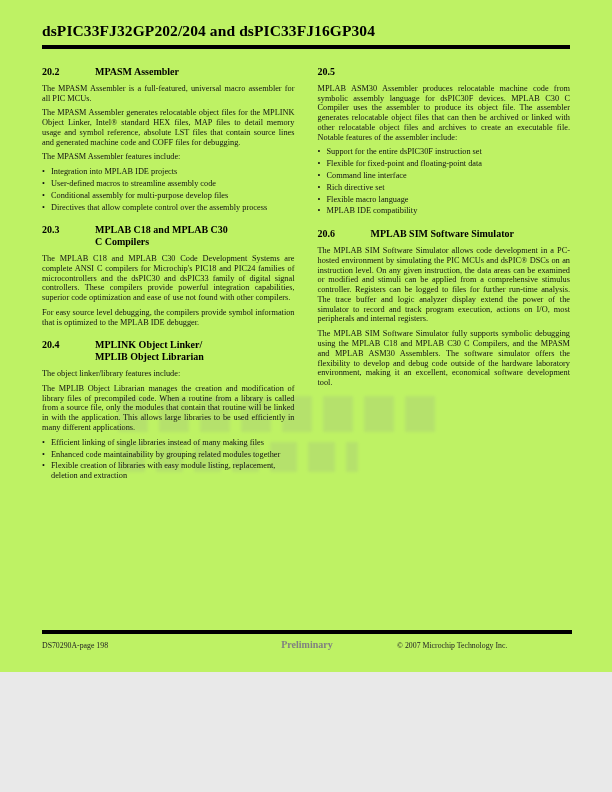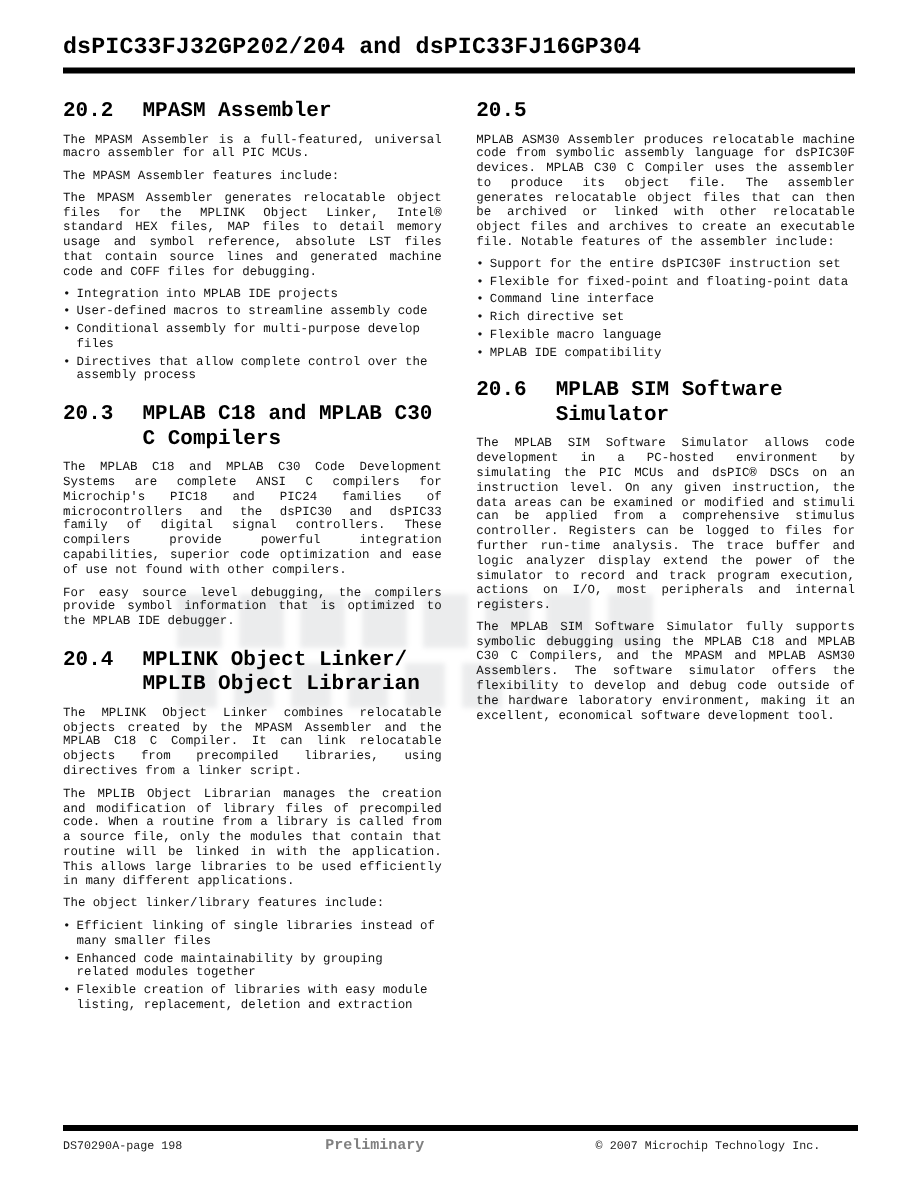--- a/index.html
+++ b/index.html
@@ -1,40 +1,40 @@
 <!DOCTYPE html>
 <html><head>
 <meta charset="utf-8">
 <style>
   html,body{margin:0;padding:0;background:#e9e9e9;}
   .page{
     position:relative;
-    width:612px;height:792px;
+    width:612px;height:672px;
     margin:0 auto;
-    background:#ffffff;
-    font-family:Liberation Mono, monospace;
+    background:#bef264;
+    font-family:Liberation Serif, serif;
     color:#111;
     overflow:hidden;
   }
   
   .header{position:absolute;left:42px;right:42px;top:22px;}
   .doc-title{
     font-size:15.5px;font-weight:bold;letter-spacing:.1px;
     color:#000;padding-bottom:5px;
   }
   .header-rule{height:4px;background:#000;}
   
   .columns{
     position:absolute;left:42px;right:42px;top:62px;bottom:48px;
     display:flex;gap:23px;overflow:hidden;
   }
   .col{flex:1;min-width:0;}
   .heading{
     display:flex;align-items:flex-start;
-    font-weight:bold;font-size:14px;line-height:1.18;
+    font-weight:bold;font-size:10px;line-height:1.18;
     margin:12px 0 6px 0;color:#000;
   }
   .col .heading:first-child{margin-top:4px;}
   .h-num{flex:0 0 53px;}
   .h-title{flex:1;white-space:pre-line;}
   .para{
     font-size:8.3px;line-height:1.18;margin:0 0 5px 0;
     text-align:justify;
   }
   .bullets{margin:0 0 5px 0;}
@@ -50,21 +50,21 @@
   }
   .wm-row1{height:36px;width:320px;
     background:repeating-linear-gradient(90deg,#8a9096 0 30px,transparent 30px 41px);}
   .wm-row2{height:30px;width:240px;margin-top:10px;
     background:repeating-linear-gradient(90deg,#8a9096 0 27px,transparent 27px 38px);}
   
   .footer{position:absolute;left:42px;right:40px;bottom:22px;}
   .footer-rule{height:4px;background:#000;margin-bottom:5px;}
   .footer-row{display:flex;align-items:baseline;}
   .f-left{width:33%;font-size:7.8px;color:#222;}
-  .f-center{width:34%;text-align:left;font-size:10px;font-weight:bold;color:#808080;}
+  .f-center{width:34%;text-align:center;font-size:10px;font-weight:bold;color:#808080;}
   .f-right{width:33%;text-align:left;font-size:7.8px;color:#222;}
 </style>
 </head>
 <body>
 
 <div class="page">
 
   <div class="header">
     <div class="doc-title">dsPIC33FJ32GP202/204 and dsPIC33FJ16GP304</div>
     <div class="header-rule"></div>
@@ -75,22 +75,22 @@
     <div class="wm-row2"></div>
   </div>
 
   <div class="columns">
     <div class="col">
         <div class="heading">
           <span class="h-num">20.2</span>
           <span class="h-title">MPASM Assembler</span>
         </div>
         <p class="para">The MPASM Assembler is a full-featured, universal macro assembler for all PIC MCUs.</p>
+        <p class="para">The MPASM Assembler generates relocatable object files for the MPLINK Object Linker, Intel® standard HEX files, MAP files to detail memory usage and symbol reference, absolute LST files that contain source lines and generated machine code and COFF files for debugging.</p>
         <p class="para">The MPASM Assembler features include:</p>
-        <p class="para">The MPASM Assembler generates relocatable object files for the MPLINK Object Linker, Intel® standard HEX files, MAP files to detail memory usage and symbol reference, absolute LST files that contain source lines and generated machine code and COFF files for debugging.</p>
         <div class="bullets">
           <div class="bullet-item">
             <span class="dot">•</span>
             <span class="btext">Integration into MPLAB IDE projects</span>
           </div>
           <div class="bullet-item">
             <span class="dot">•</span>
             <span class="btext">User-defined macros to streamline assembly code</span>
           </div>
           <div class="bullet-item">
@@ -107,27 +107,26 @@
           <span class="h-title">MPLAB C18 and MPLAB C30
 C Compilers</span>
         </div>
         <p class="para">The MPLAB C18 and MPLAB C30 Code Development Systems are complete ANSI C compilers for Microchip's PIC18 and PIC24 families of microcontrollers and the dsPIC30 and dsPIC33 family of digital signal controllers. These compilers provide powerful integration capabilities, superior code optimization and ease of use not found with other compilers.</p>
         <p class="para">For easy source level debugging, the compilers provide symbol information that is optimized to the MPLAB IDE debugger.</p>
         <div class="heading">
           <span class="h-num">20.4</span>
           <span class="h-title">MPLINK Object Linker/
 MPLIB Object Librarian</span>
         </div>
-        <p class="para">The MPLINK Object Linker combines relocatable objects created by the MPASM Assembler and the MPLAB C18 C Compiler. It can link relocatable objects from precompiled libraries, using directives from a linker script.</p>
+        <p class="para">The object linker/library features include:</p>
         <p class="para">The MPLIB Object Librarian manages the creation and modification of library files of precompiled code. When a routine from a library is called from a source file, only the modules that contain that routine will be linked in with the application. This allows large libraries to be used efficiently in many different applications.</p>
-        <p class="para">The object linker/library features include:</p>
         <div class="bullets">
           <div class="bullet-item">
             <span class="dot">•</span>
-            <span class="btext">Efficient linking of single libraries instead of many smaller files</span>
+            <span class="btext">Efficient linking of single libraries instead of many making files</span>
           </div>
           <div class="bullet-item">
             <span class="dot">•</span>
             <span class="btext">Enhanced code maintainability by grouping related modules together</span>
           </div>
           <div class="bullet-item">
             <span class="dot">•</span>
             <span class="btext">Flexible creation of libraries with easy module listing, replacement, deletion and extraction</span>
           </div>
         </div>

